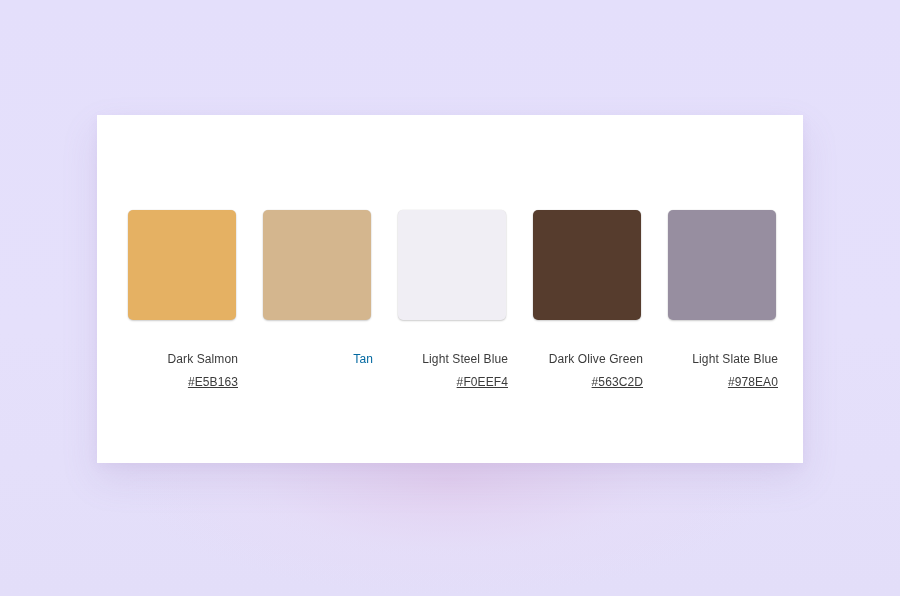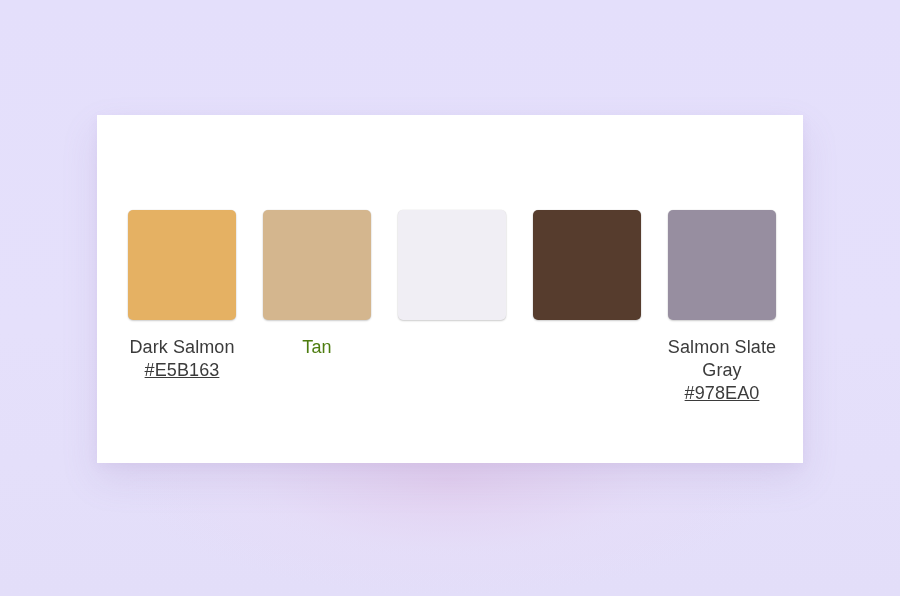--- a/index.html
+++ b/index.html
@@ -58,25 +58,25 @@
 
   .swatch-chip {
     width: 108px;
     height: 110px;
     border-radius: 5px;
     box-shadow: 0 1px 2px rgba(0, 0, 0, 0.18),
                 0 0 0 0.5px rgba(0, 0, 0, 0.05);
   }
 
   .swatch-caption {
-    margin-top: 16px;
+    margin-top: 28px;
     width: 112px;
-    text-align: center;
+    text-align: right;
     color: #3b3b3b;
-    font-size: 18px;
+    font-size: 12px;
     line-height: 23px;
     letter-spacing: 0.1px;
   }
 
   .swatch-name {
     display: block;
   }
 
   .swatch-hex {
     display: block;
@@ -94,35 +94,43 @@
     <div class="swatch-item">
       <div class="swatch-chip" style="background: rgb(229, 177, 99);"></div>
       <div class="swatch-caption" style="color: rgb(59, 59, 59);">
         <span class="swatch-name">Dark Salmon</span>
         <span class="swatch-hex">#E5B163</span>
       </div>
     </div>
 
     <div class="swatch-item">
       <div class="swatch-chip" style="background: rgb(212, 182, 142);"></div>
-      <div class="swatch-caption" style="color: #4d7c0f;">
+      <div class="swatch-caption" style="color: #0369a1;">
         <span class="swatch-name">Tan</span>
       </div>
     </div>
 
     <div class="swatch-item">
       <div class="swatch-chip" style="background: rgb(240, 238, 244);"></div>
+      <div class="swatch-caption" style="color: rgb(59, 59, 59);">
+        <span class="swatch-name">Light Steel Blue</span>
+        <span class="swatch-hex">#F0EEF4</span>
+      </div>
     </div>
 
     <div class="swatch-item">
       <div class="swatch-chip" style="background: rgb(86, 60, 45);"></div>
+      <div class="swatch-caption" style="color: rgb(59, 59, 59);">
+        <span class="swatch-name">Dark Olive Green</span>
+        <span class="swatch-hex">#563C2D</span>
+      </div>
     </div>
 
     <div class="swatch-item">
       <div class="swatch-chip" style="background: rgb(151, 142, 160);"></div>
       <div class="swatch-caption" style="color: rgb(59, 59, 59);">
-        <span class="swatch-name">Salmon Slate Gray</span>
+        <span class="swatch-name">Light Slate Blue</span>
         <span class="swatch-hex">#978EA0</span>
       </div>
     </div>
 
   </div>
 </div>
 
 </body></html>

